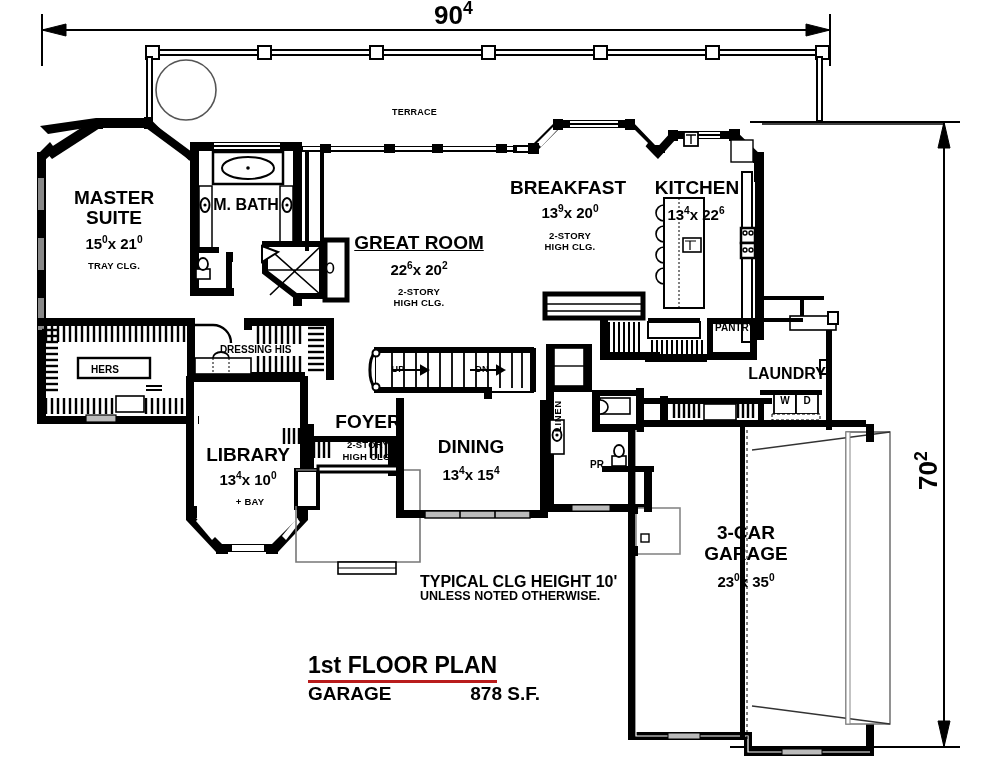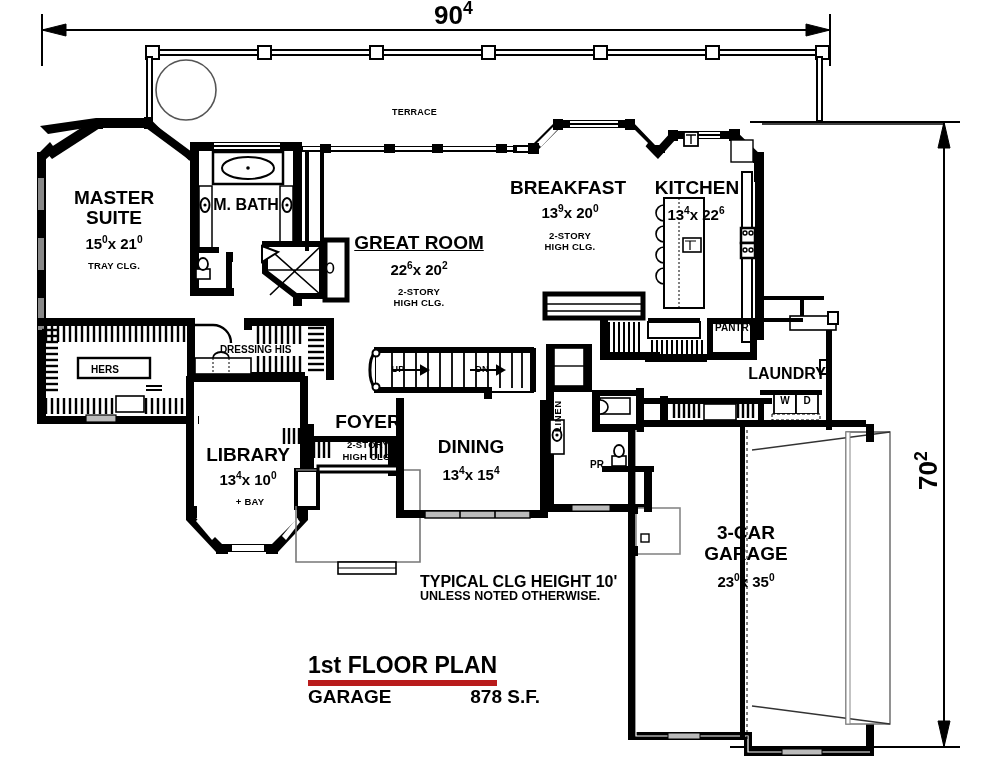--- a/index.html
+++ b/index.html
@@ -15,21 +15,21 @@
   .room-name.sm{font-size:16px;}
   .room-dim{font-size:15px;font-weight:bold;}
   .room-note{font-size:9.5px;font-weight:bold;letter-spacing:.2px;}
   .tiny{font-size:9px;font-weight:bold;letter-spacing:.2px;}
   .tiny2{font-size:10px;font-weight:bold;}
   .sup{font-size:0.68em;vertical-align:super;line-height:0;}
   .dimtxt{font-size:26px;font-weight:bold;}
   .center{transform:translateX(-50%);text-align:center;}
   .vert{transform:rotate(-90deg);transform-origin:left top;}
   .titleblock{position:absolute;text-align:left;}
-  .tb-head{font-size:23px;font-weight:bold;border-bottom:6px solid #b91c1c;padding-bottom:1px;display:inline-block;}
+  .tb-head{font-size:23px;font-weight:bold;border-bottom:3px solid #b91c1c;padding-bottom:1px;display:inline-block;}
   .tb-row{font-size:19px;font-weight:bold;display:flex;width:232px;justify-content:space-between;}
 </style>
 </head>
 <body>
 
 <svg id="plan" viewBox="0 0 1000 771" xmlns="http://www.w3.org/2000/svg">
   <rect x="0" y="0" width="1000" height="771" fill="#ffffff"></rect>
 
   <g stroke="#000" fill="#000">
     <line x1="42" y1="14" x2="42" y2="66" stroke-width="2"></line>

